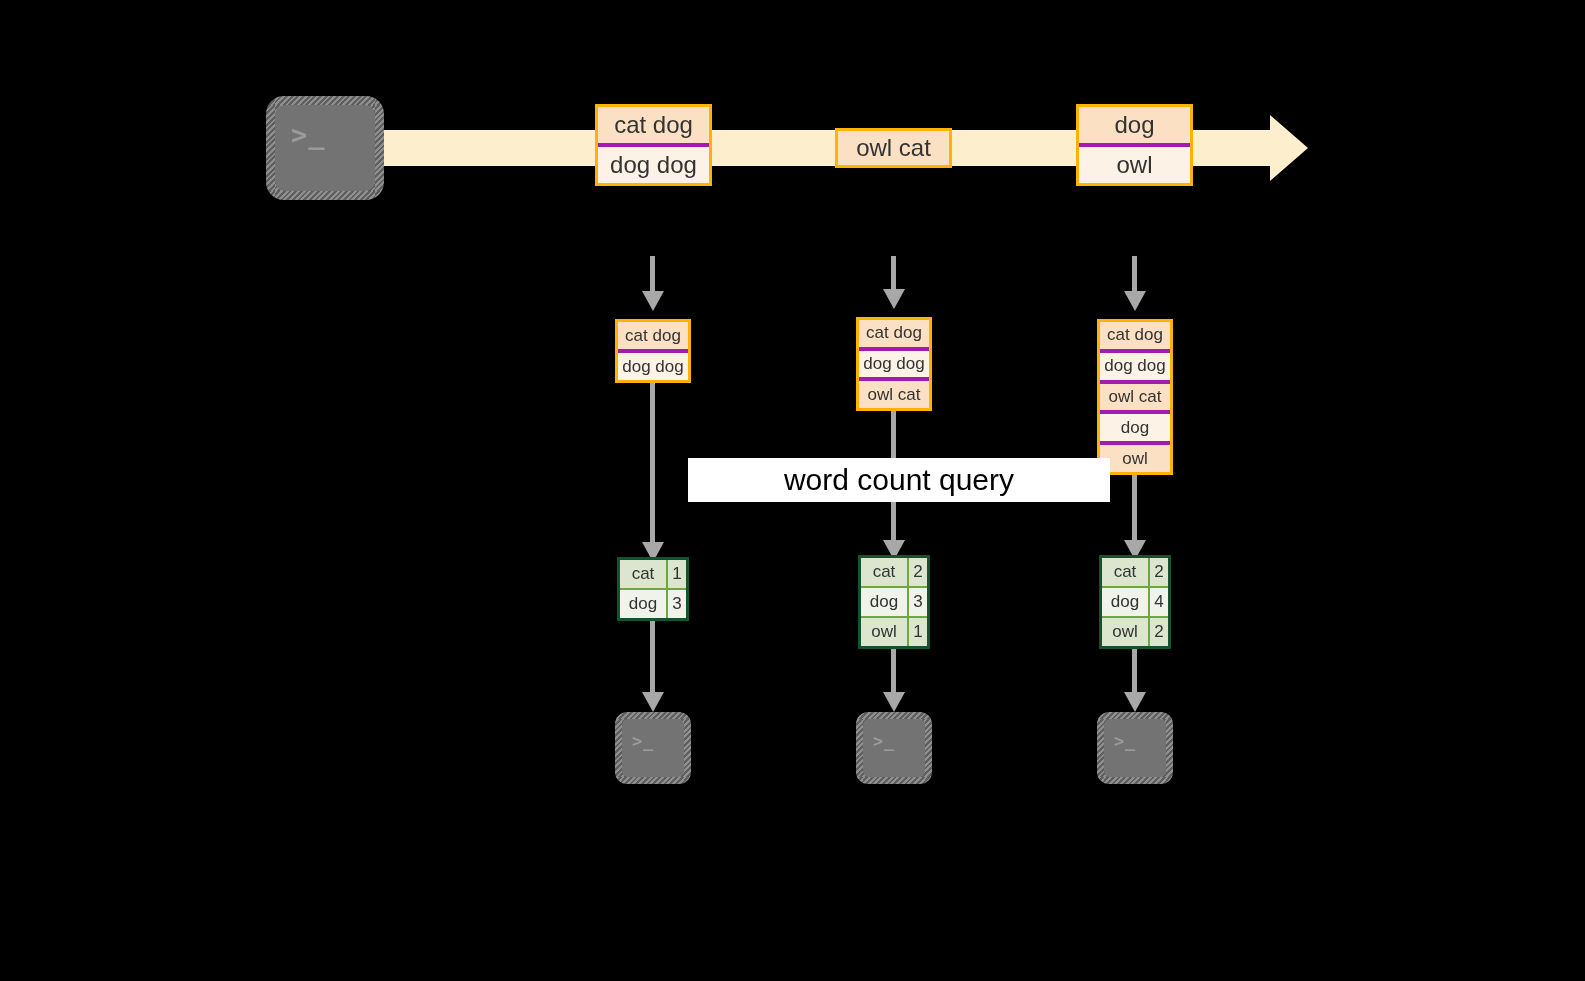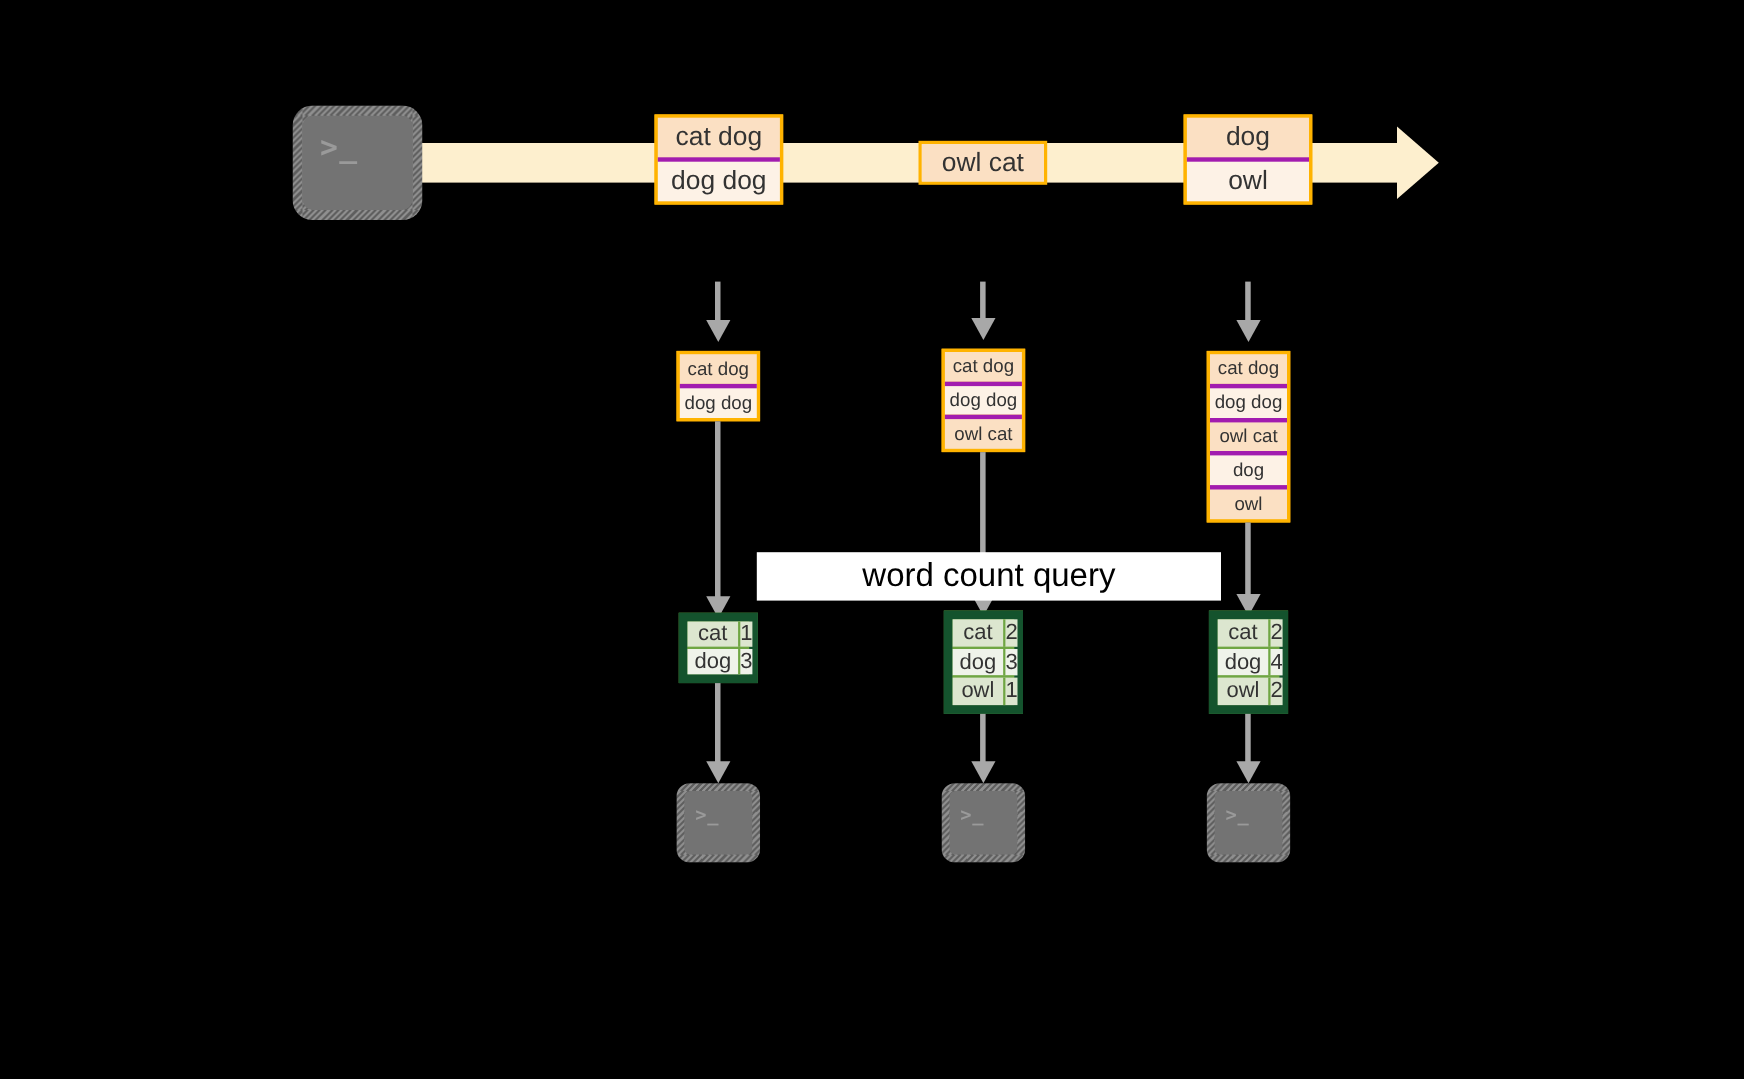--- a/index.html
+++ b/index.html
@@ -91,25 +91,25 @@
   .obox .row.shade-b { background: #FDF2E6; }
   .obox .row + .row { border-top: 4px solid #a21caf; }
 
   .obox.top-rec { font-size: 24px; }
   .obox.mid-rec { font-size: 17px; }
 
   
   .gbox {
     position: absolute;
     box-sizing: border-box;
-    border: 8px solid #14532d;
+    border: 3px solid #14532d;
     background: #6FA643;
     display: flex;
     flex-direction: column;
-    font-size: 20px;
+    font-size: 17px;
     text-align: center;
   }
   .gbox .grow {
     flex: 1 1 auto;
     display: flex;
   }
   .gbox .grow + .grow { border-top: 2px solid #6FA643; }
   .gbox .gcell {
     box-sizing: border-box;
     display: flex;
@@ -278,17 +278,17 @@
   </div>
 
   <div class="conn" style="left:1132px; top:649px; height:46px;"></div>
   <div class="conn-head" style="left:1124px; top:692px;"></div>
 
   <div class="terminal small" style="left:1097px; top:712px;">
     <div class="face"></div>
     <div class="prompt">&gt;_</div>
   </div>
 
-  <div class="query-banner" style="left:688px; top:458px; width:422px; height:44px;margin-top:44px;">
+  <div class="query-banner" style="left:688px; top:458px; width:422px; height:44px;">
     <span>word count query</span>
   </div>
 
 </div>
 
 </body></html>

